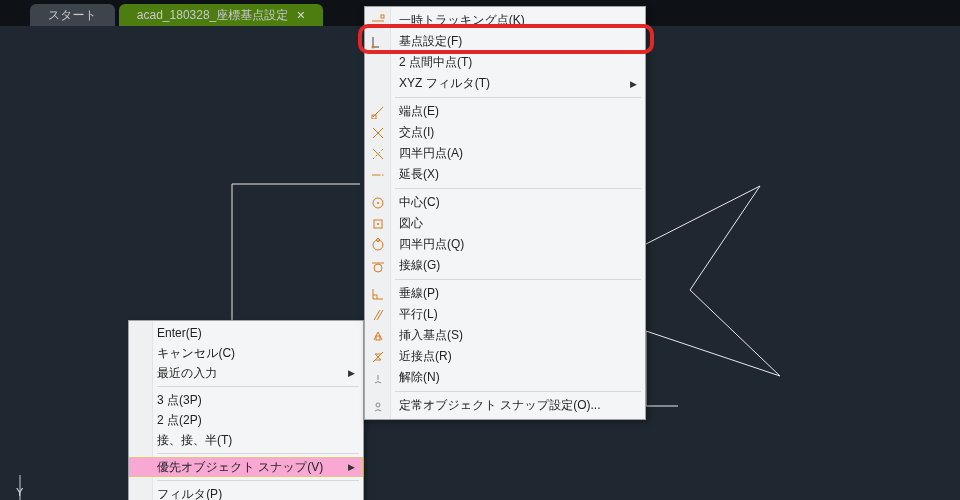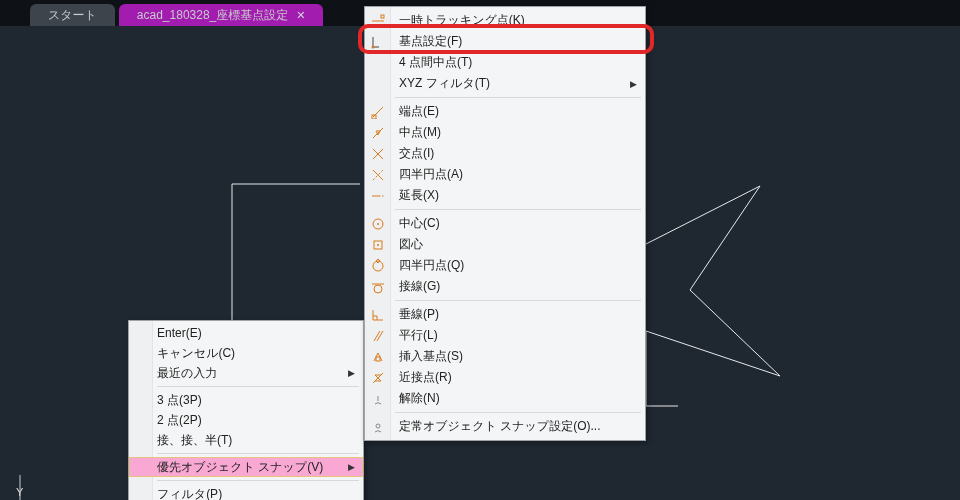--- a/index.html
+++ b/index.html
@@ -24,21 +24,21 @@
     display: flex;
     align-items: center;
     height: 22px;
     padding: 0 18px;
     border-radius: 6px 6px 0 0;
     color: #c7c9cc;
     font-size: 12px;
     position: relative;
   }
   .tab.inactive { background: #3e444c; }
-  .tab.active { background: #a21caf; }
+  .tab.active { background: #4d7c0f; }
   .tab .close-x {
     margin-left: 8px;
     font-size: 11px;
     color: #d4d6d9;
   }
   .canvas {
     position: absolute;
     left: 0; right: 0;
     top: 26px; bottom: 0;
     background: #1f2731;
@@ -214,49 +214,40 @@
   <div class="ctx-row">
     <span class="snap-icon">
         <svg viewBox="0 0 14 14">
           <polyline points="2,2 2,12 8,12" fill="none" stroke="#444"></polyline>
           <circle cx="2" cy="12" r="1.5" fill="#d97a1b"></circle>
         </svg>
       </span>
     <span>基点設定(F)</span>
   </div>
   <div class="ctx-row">
-    <span>4 点間中点(T)</span>
+    <span>2 点間中点(T)</span>
   </div>
   <div class="ctx-row">
     <span>XYZ フィルタ(T)</span>
       <span class="ctx-arrow">▶</span>
   </div>
   <div class="ctx-sep"></div>
 
   <div class="ctx-row">
     <span class="snap-icon">
         <svg viewBox="0 0 14 14">
           <line x1="2" y1="12" x2="12" y2="2" stroke="#d97a1b"></line>
           <rect x="1" y="10" width="4" height="4" fill="none" stroke="#d97a1b"></rect>
         </svg>
       </span>
     <span>端点(E)</span>
   </div>
   <div class="ctx-row">
     <span class="snap-icon">
         <svg viewBox="0 0 14 14">
-          <line x1="2" y1="12" x2="12" y2="2" stroke="#d97a1b"></line>
-          <polygon points="5,5 9,5 7,9" fill="none" stroke="#d97a1b"></polygon>
-        </svg>
-      </span>
-    <span>中点(M)</span>
-  </div>
-  <div class="ctx-row">
-    <span class="snap-icon">
-        <svg viewBox="0 0 14 14">
           <line x1="2" y1="2" x2="12" y2="12" stroke="#d97a1b"></line>
           <line x1="2" y1="12" x2="12" y2="2" stroke="#d97a1b"></line>
         </svg>
       </span>
     <span>交点(I)</span>
   </div>
   <div class="ctx-row">
     <span class="snap-icon">
         <svg viewBox="0 0 14 14">
           <line x1="2" y1="2" x2="12" y2="12" stroke="#d97a1b"></line>

